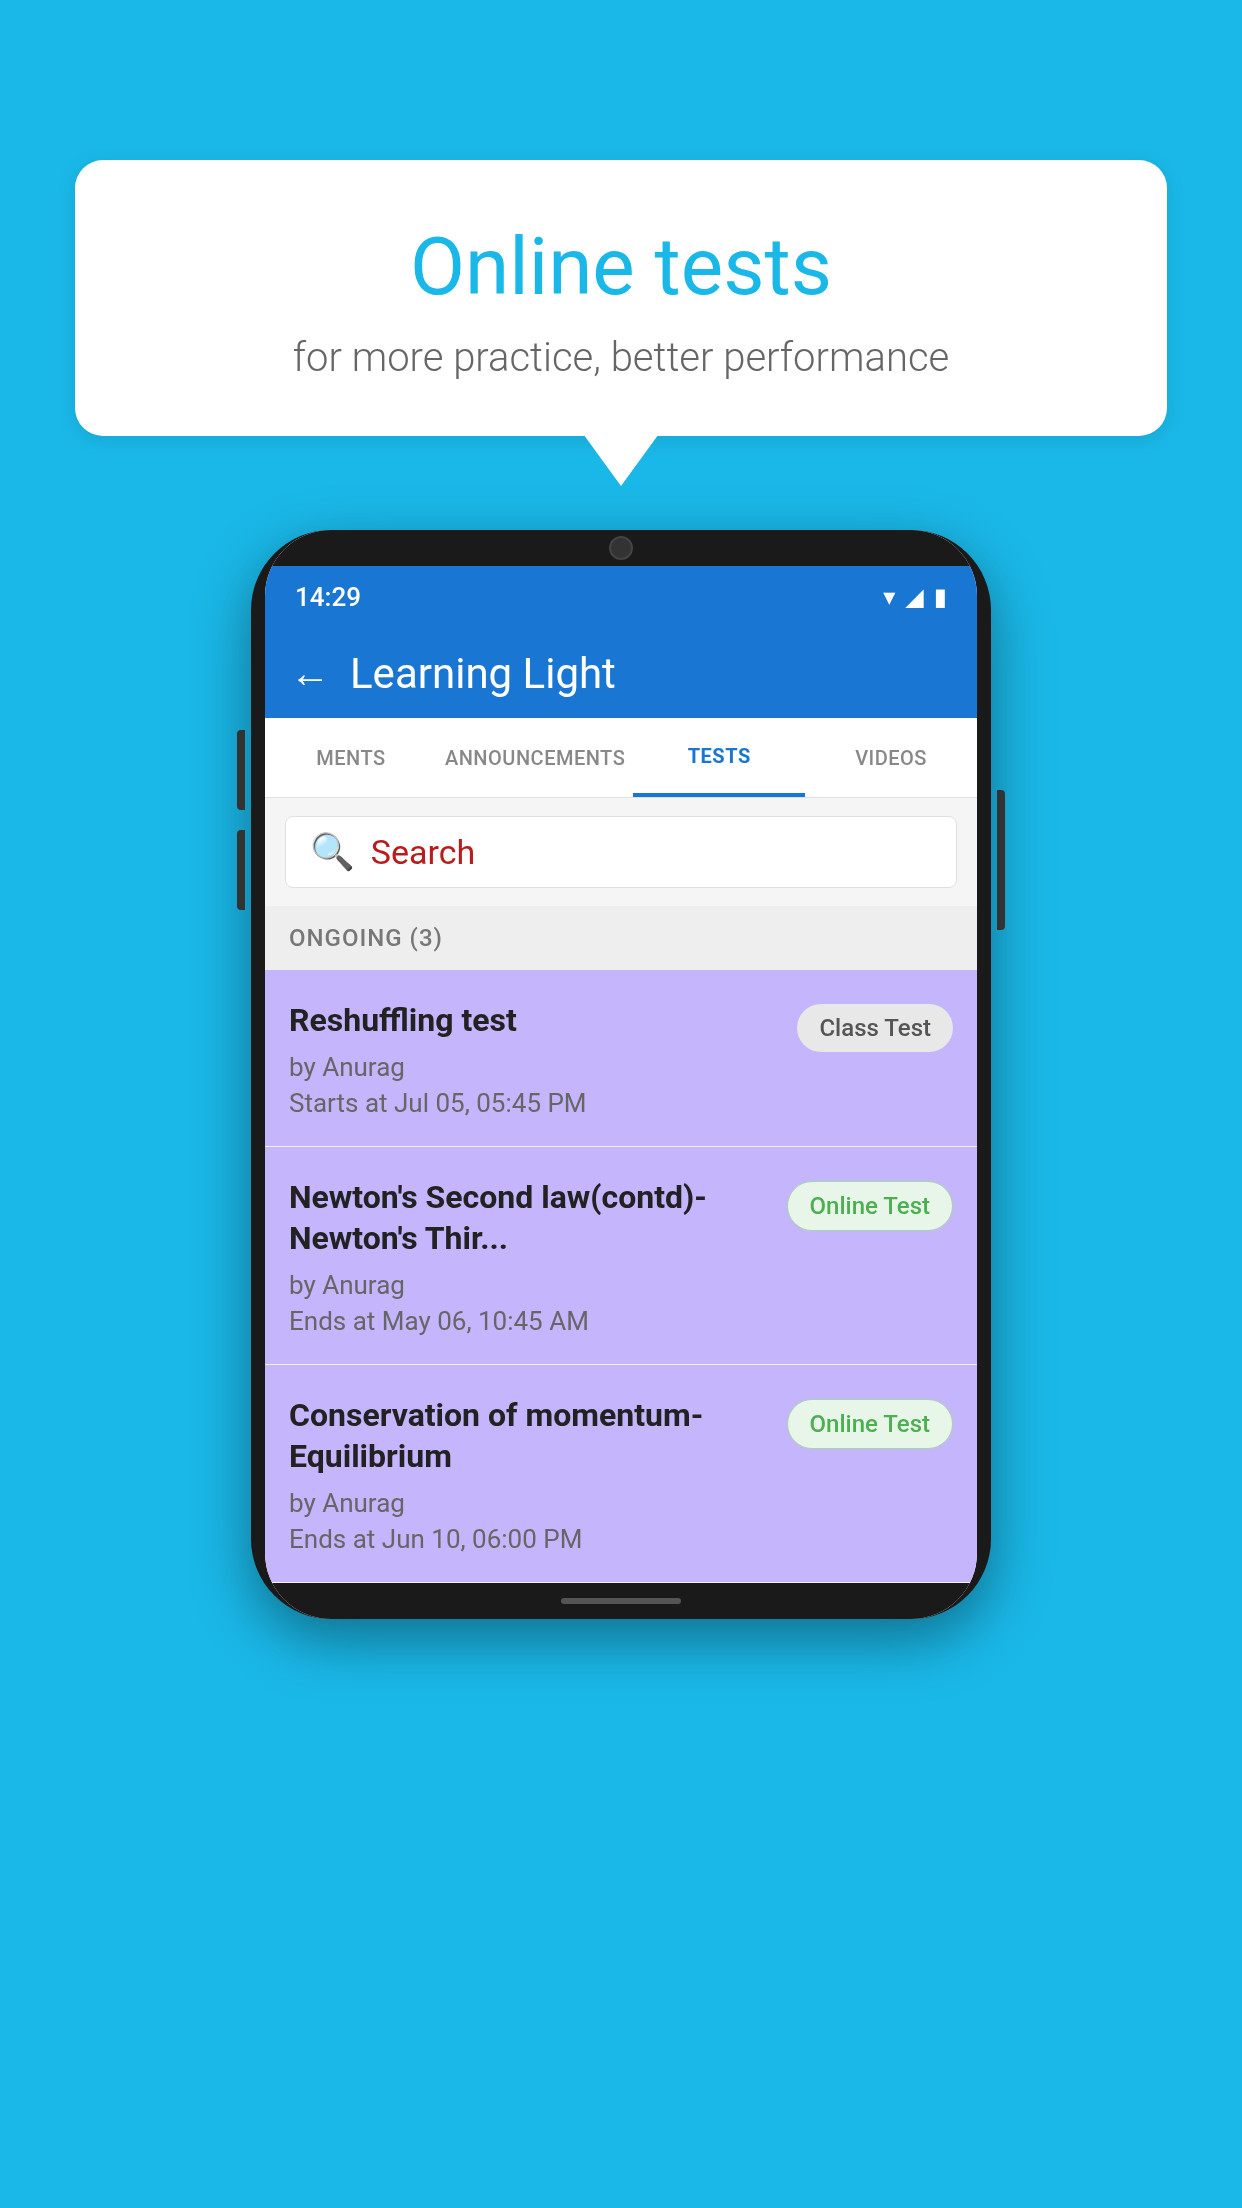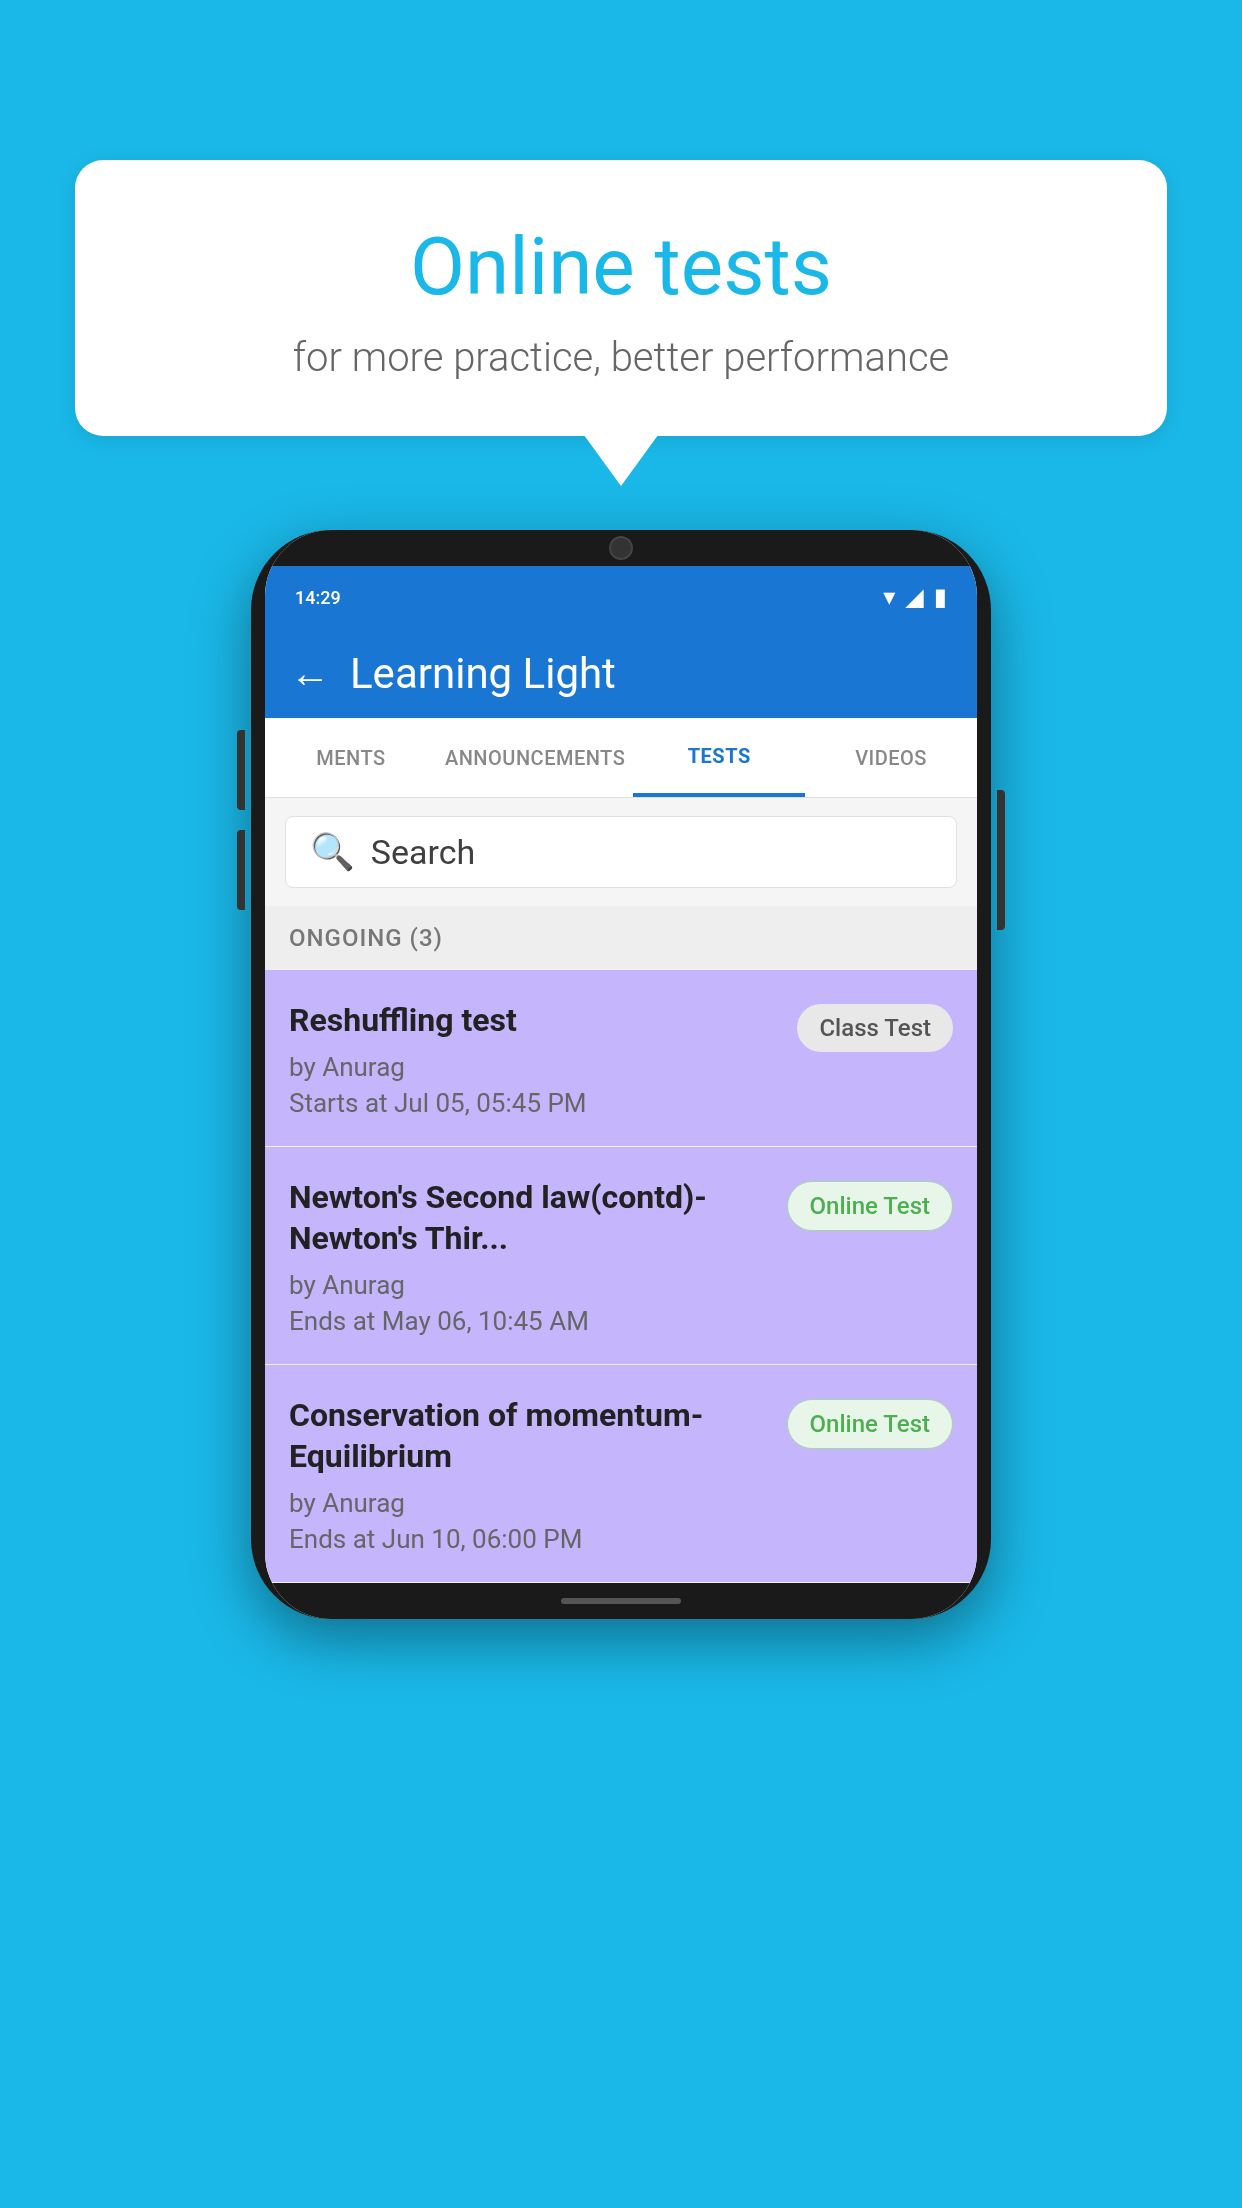--- a/index.html
+++ b/index.html
@@ -84,21 +84,21 @@
       background: #1976d2;
       height: 62px;
       display: flex;
       align-items: center;
       justify-content: space-between;
       padding: 0 30px;
     }
 
     .status-time {
       color: white;
-      font-size: 18px;
+      font-size: 26px;
       font-weight: 500;
     }
 
     .status-icons {
       display: flex;
       align-items: center;
       gap: 10px;
     }
 
     .status-icon {
@@ -173,21 +173,21 @@
       gap: 16px;
       border: 1px solid #e0e0e0;
     }
 
     .search-icon {
       color: #999;
       font-size: 36px;
     }
 
     .search-placeholder {
-      color: #404040;
+      color: #b91c1c;
       font-size: 34px;
     }
 
     
     .section-header {
       background: #eeeeee;
       padding: 18px 24px;
       font-size: 24px;
       color: #777;
       font-weight: 500;

